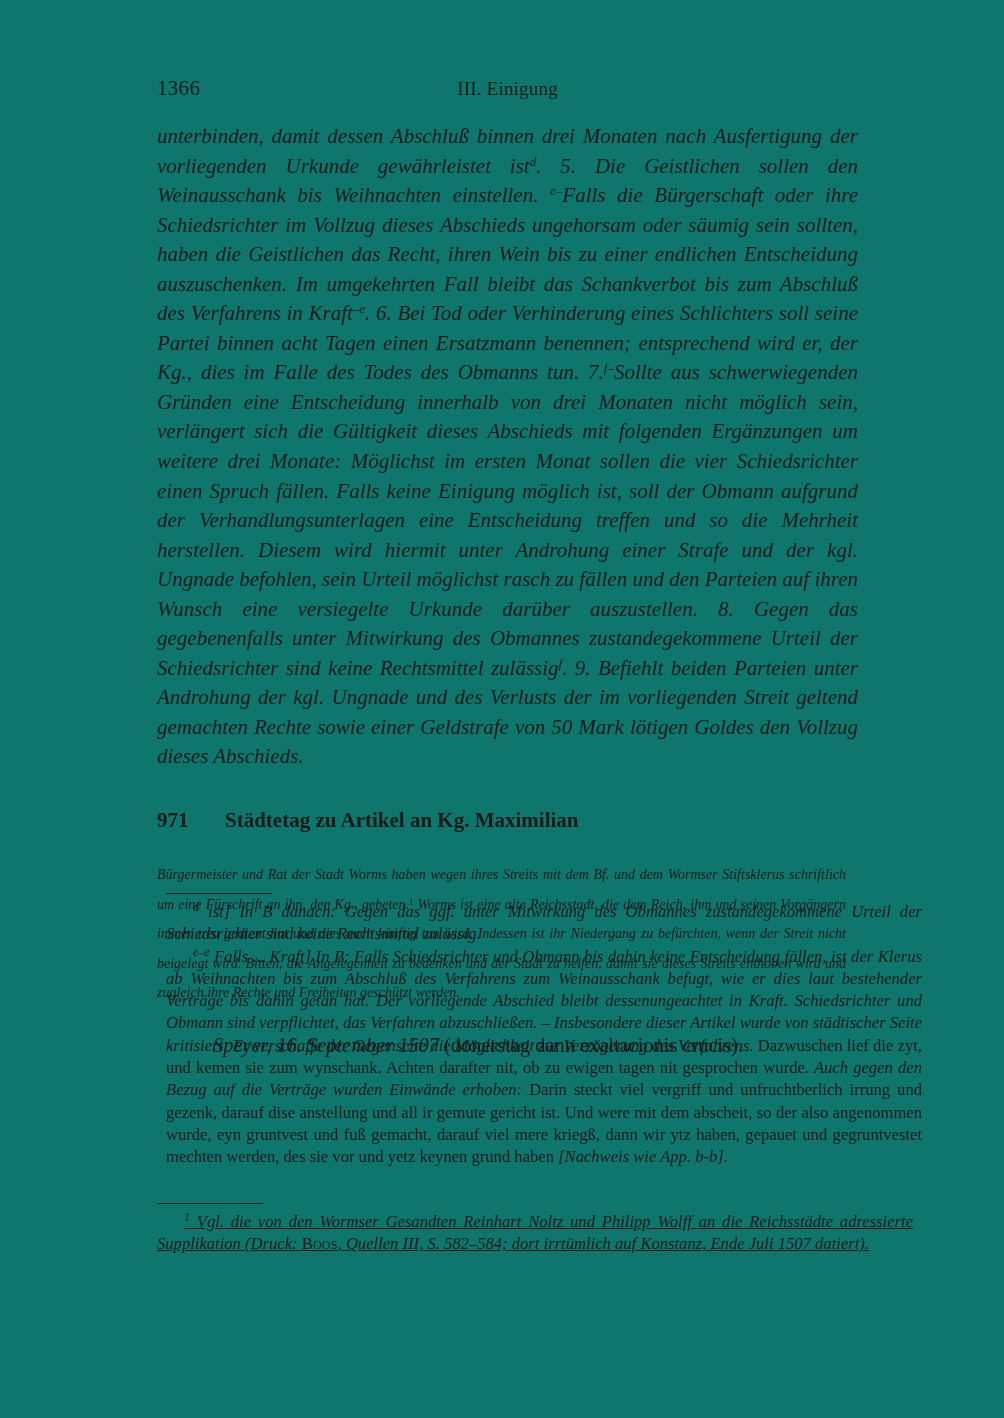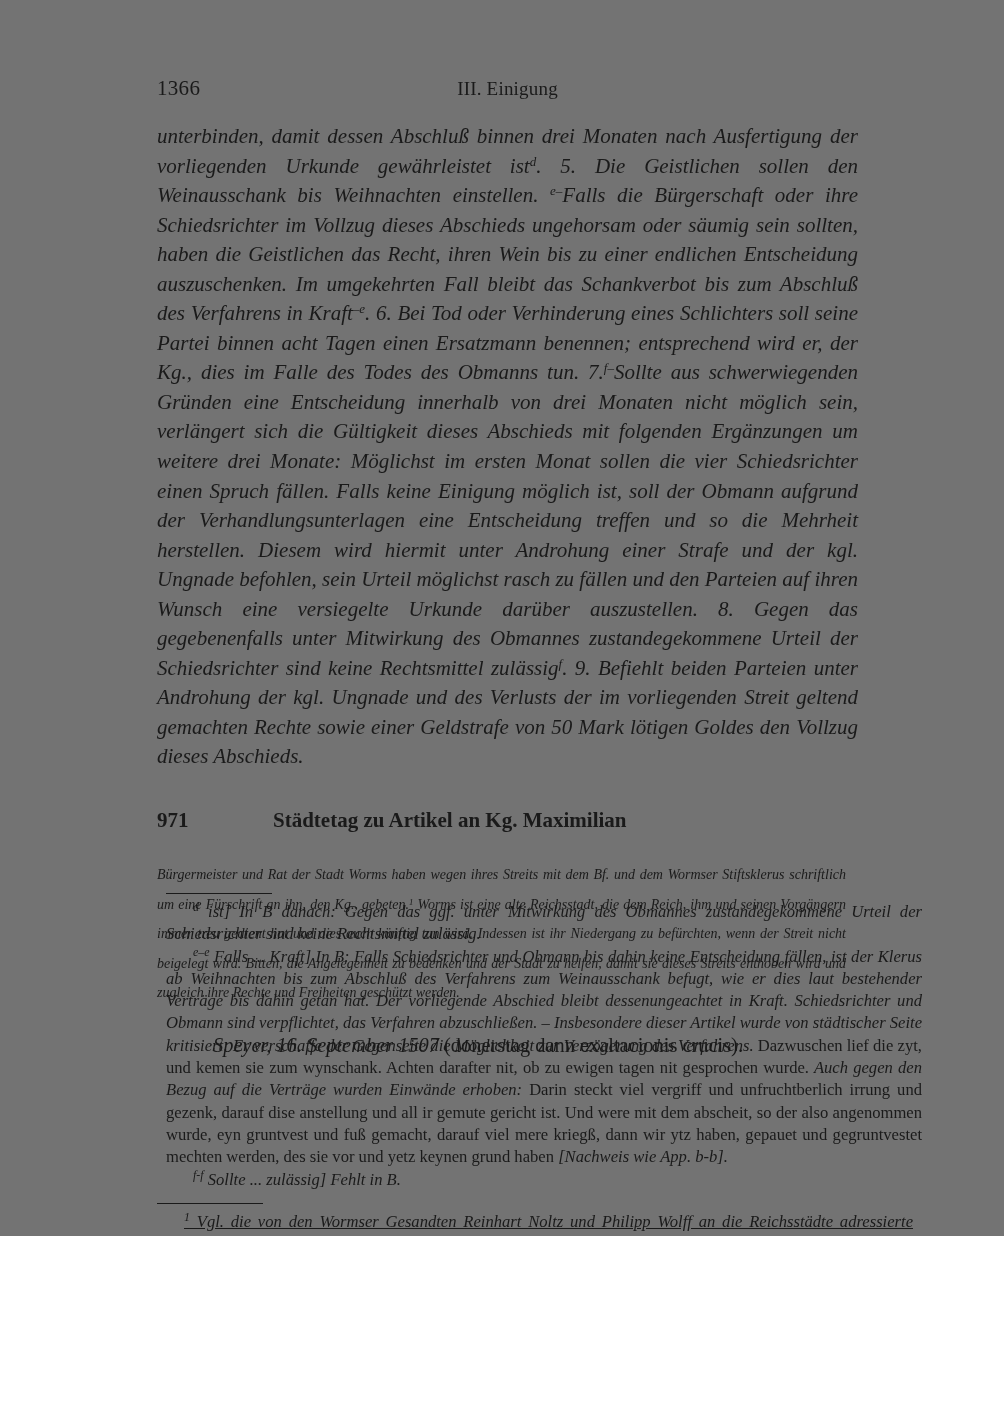--- a/index.html
+++ b/index.html
@@ -8,23 +8,23 @@
     padding: 0;
     background: #ffffff;
   }
   body {
     font-family: "Liberation Serif", "DejaVu Serif", serif;
     color: #1a1a1a;
   }
   .page {
     position: relative;
     width: 1004px;
-    height: 1236px;
+    height: 1418px;
     margin: 0 auto;
-    background: #737373;
+    background: #0f766e;
     overflow: hidden;
   }
 
   
   .running-head {
     position: absolute;
     left: 157px;
     top: 76px;
     width: 701px;
     height: 26px;
@@ -80,21 +80,20 @@
   }
 
   
   .section-heading {
     margin: 34px 0 0 0;
     font-weight: bold;
     font-style: normal;
     font-size: 21px;
     line-height: 28px;
     display: flex;
-    gap: 48px;
   }
   .section-heading .num {
     width: 68px;
     flex: 0 0 68px;
   }
   .section-heading .title { flex: 1 1 auto; }
 
   
   .regest {
     margin: 26px 12px 0 0;
@@ -189,21 +188,20 @@
 
   </div>
 
   <div class="apparatus">
     <div class="rule"></div>
 
     <p class="app-block app-entry"><sup class="sig">d</sup><span> ist] In B danach: Gegen das ggf. unter Mitwirkung des Obmannes zustandegekommene Urteil der Schiedsrichter sind keine Rechtsmittel zulässig.</span></p>
 
     <p class="app-block app-entry"><sup class="sig">e–e</sup><span class="it"> Falls ... Kraft] In B: Falls Schiedsrichter und Obmann bis dahin keine Entscheidung fällen, ist der Klerus ab Weihnachten bis zum Abschluß des Verfahrens zum Weinausschank befugt, wie er dies laut bestehender Verträge bis dahin getan hat. Der vorliegende Abschied bleibt dessenungeachtet in Kraft. Schiedsrichter und Obmann sind verpflichtet, das Verfahren abzuschließen. – Insbesondere dieser Artikel wurde von städtischer Seite kritisiert: Er verschaffe der Gegenseite die Möglichkeit zur Verzögerung des Verfahrens.</span><span class="up"> Dazwuschen lief die zyt, und kemen sie zum wynschank. Achten darafter nit, ob zu ewigen tagen nit gesprochen wurde.</span><span class="it"> Auch gegen den Bezug auf die Verträge wurden Einwände erhoben:</span><span class="up"> Darin steckt viel vergriff und unfruchtberlich irrung und gezenk, darauf dise anstellung und all ir gemute gericht ist. Und were mit dem abscheit, so der also angenommen wurde, eyn gruntvest und fuß gemacht, darauf viel mere kriegß, dann wir ytz haben, gepauet und gegruntvestet mechten werden, des sie vor und yetz keynen grund haben</span><span class="it"> [Nachweis wie App. b-b].</span></p>
 
-    <p class="app-block app-entry"><sup class="sig">f-f</sup><span> Sollte ... zulässig] Fehlt in B.</span></p>
   </div>
 
   <div class="notes">
     <div class="rule"></div>
     <p class="note-block"><sup class="sig">1</sup><span> Vgl. die von den Wormser Gesandten Reinhart Noltz und Philipp Wolff an die Reichsstädte adressierte Supplikation (Druck: </span><span class="smallcaps">Boos</span><span>, Quellen III, S. 582–584; dort irrtümlich auf Konstanz, Ende Juli 1507 datiert).</span></p>
   </div>
 
 </div>
 
 </body></html>

